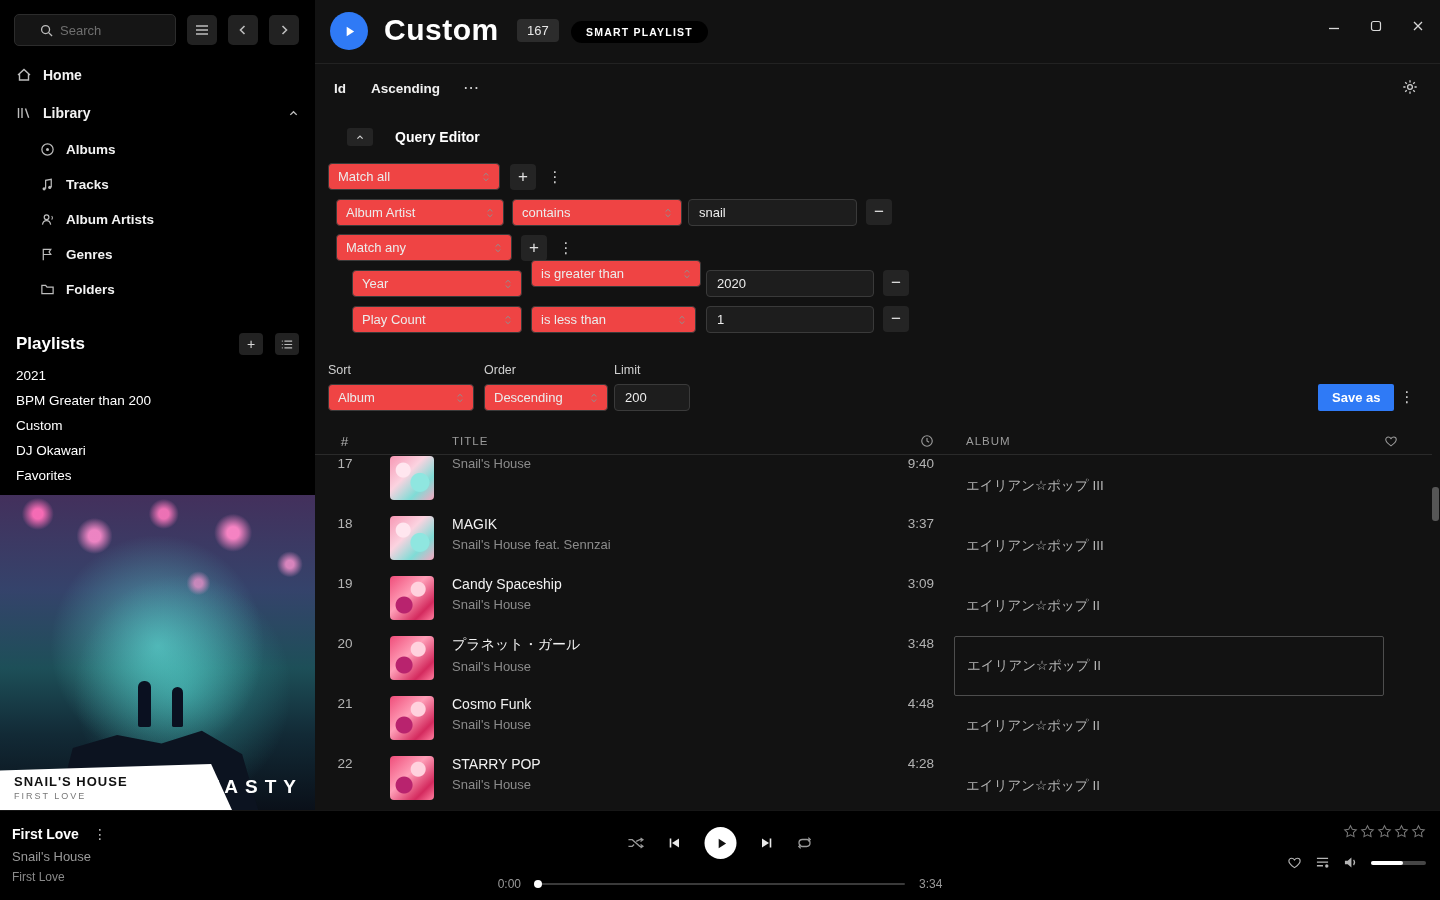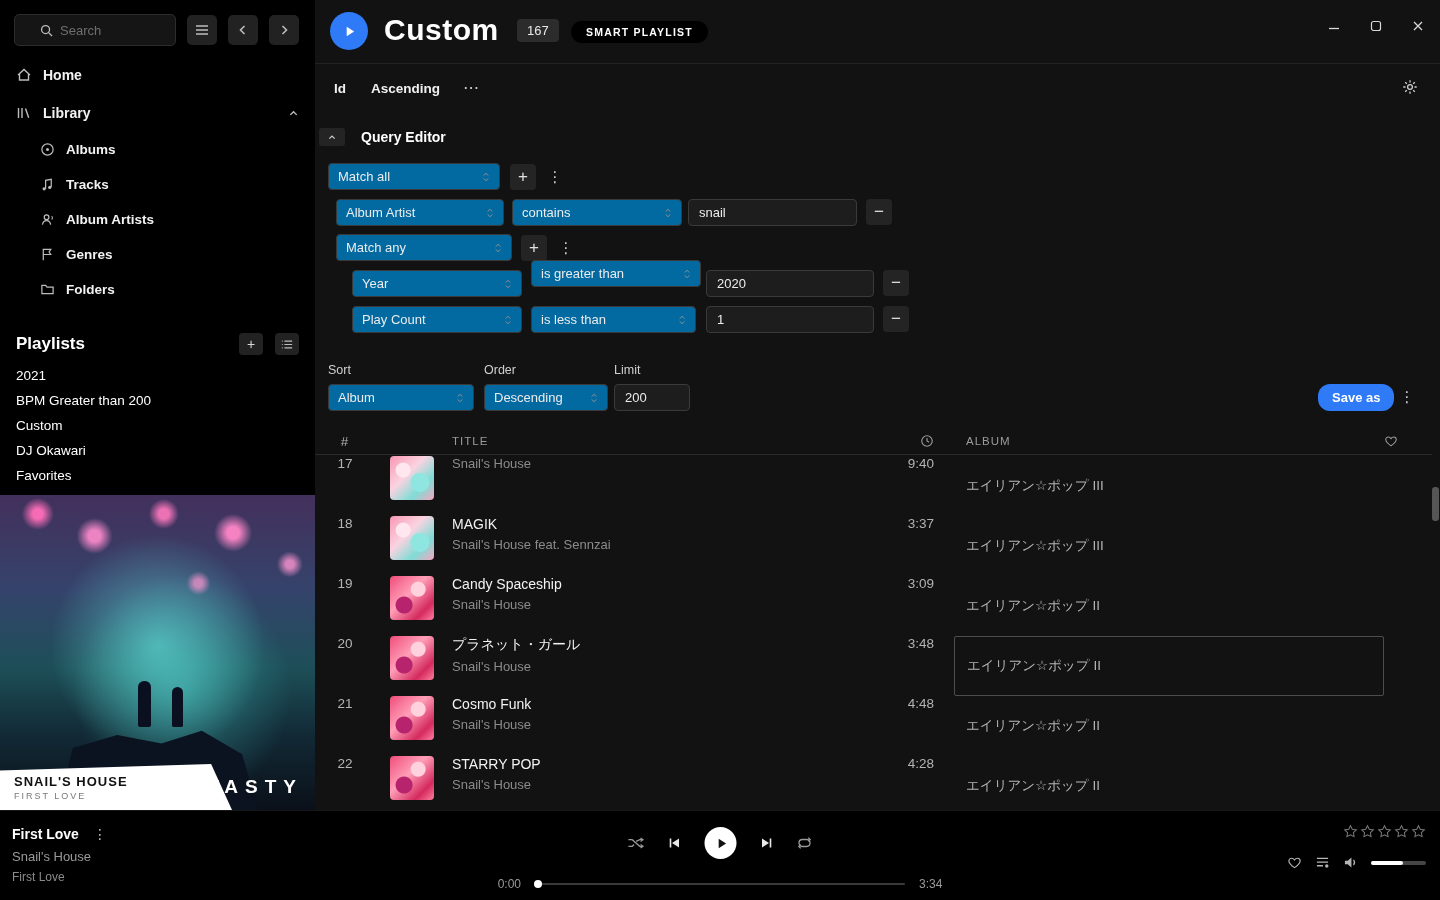--- a/index.html
+++ b/index.html
@@ -57,31 +57,31 @@
   .count-badge { position:absolute; left:202px; top:19px; background:#2c2c2c; color:#e8e8e8; font-size:13px; padding:4px 10px; border-radius:4px; }
   .smart-pill { position:absolute; left:256px; top:21px; background:#000; color:#fff; font-size:10.5px; font-weight:bold; letter-spacing:1.2px; padding:5px 15px; border-radius:12px; }
   .win-controls { position:absolute; right:16px; top:20px; display:flex; gap:30px; color:#d8d8d8; }
   .win-controls span { cursor:pointer; display:flex; align-items:center; }
 
   .toolbar { position:absolute; left:0; top:64px; width:100%; height:50px; }
   .tb-item { position:absolute; top:17px; font-size:13.5px; font-weight:bold; color:#f0f0f0; cursor:pointer; }
   .tb-dots { position:absolute; left:148px; top:14px; color:#cfcfcf; font-size:16px; letter-spacing:1px; cursor:pointer; }
   .tb-gear { position:absolute; right:22px; top:15px; color:#cfcfcf; cursor:pointer; }
 
-  .qe-head { position:absolute; left:4px; top:128px; display:flex; align-items:center; gap:16px; }
+  .qe-head { position:absolute; left:32px; top:128px; display:flex; align-items:center; gap:22px; }
   .qe-toggle { width:26px; height:18px; background:#242424; border-radius:3px; display:flex; align-items:center; justify-content:center; color:#cfcfcf; cursor:pointer; }
   .qe-title { font-size:14px; font-weight:bold; color:#fff; }
 
-  .select { position:absolute; height:27px; background:#0369a1; border:1px solid #3a3a3a; border-radius:4px; display:flex; align-items:center; justify-content:space-between; padding:0 9px; font-size:13px; color:#ececec; cursor:pointer; }
+  .select { position:absolute; height:27px; background:#ef4444; border:1px solid #3a3a3a; border-radius:4px; display:flex; align-items:center; justify-content:space-between; padding:0 9px; font-size:13px; color:#ececec; cursor:pointer; }
   .select .caret { color:#8f8f8f; flex:0 0 auto; margin-left:8px; }
   .tinput { position:absolute; height:27px; background:#1d1d1d; border:1px solid #3a3a3a; border-radius:4px; font-size:13px; color:#ececec; padding:0 10px; outline:none; font-family:inherit; }
   .mini-btn { position:absolute; width:26px; height:26px; background:#242424; border-radius:4px; display:flex; align-items:center; justify-content:center; color:#e0e0e0; font-size:17px; cursor:pointer; }
   .kebab { position:absolute; width:16px; height:26px; display:flex; align-items:center; justify-content:center; color:#cfcfcf; font-size:15px; cursor:pointer; }
   .field-label { position:absolute; font-size:12.5px; color:#cfcfcf; }
-  .save-btn { position:absolute; height:27px; background:#2f7af6; color:#fff; border:none; border-radius:12px; font-size:13px; font-weight:bold; padding:0 14px; cursor:pointer; font-family:inherit; }
+  .save-btn { position:absolute; height:27px; background:#2f7af6; color:#fff; border:none; border-radius:2px; font-size:13px; font-weight:bold; padding:0 14px; cursor:pointer; font-family:inherit; }
 
   
   .thead { position:absolute; left:0; top:428px; width:1117px; height:27px; border-bottom:1px solid #2a2a2a; display:flex; align-items:center; color:#9b9b9b; font-size:11.5px; letter-spacing:1px; }
   .tracks { position:absolute; left:0; top:456px; width:1117px; }
   .trow { display:flex; height:60px; cursor:pointer; }
   .col-num { width:60px; text-align:center; color:#b5b5b5; font-size:13.5px; flex:0 0 auto; }
   .col-thumb { width:77px; padding-left:15px; flex:0 0 auto; }
   .thumb { width:44px; height:44px; border-radius:4px; }
   .thumb-a { background:
       radial-gradient(circle at 30% 32%, #ffe6ef 0 7px, rgba(255,230,239,0) 8px),

